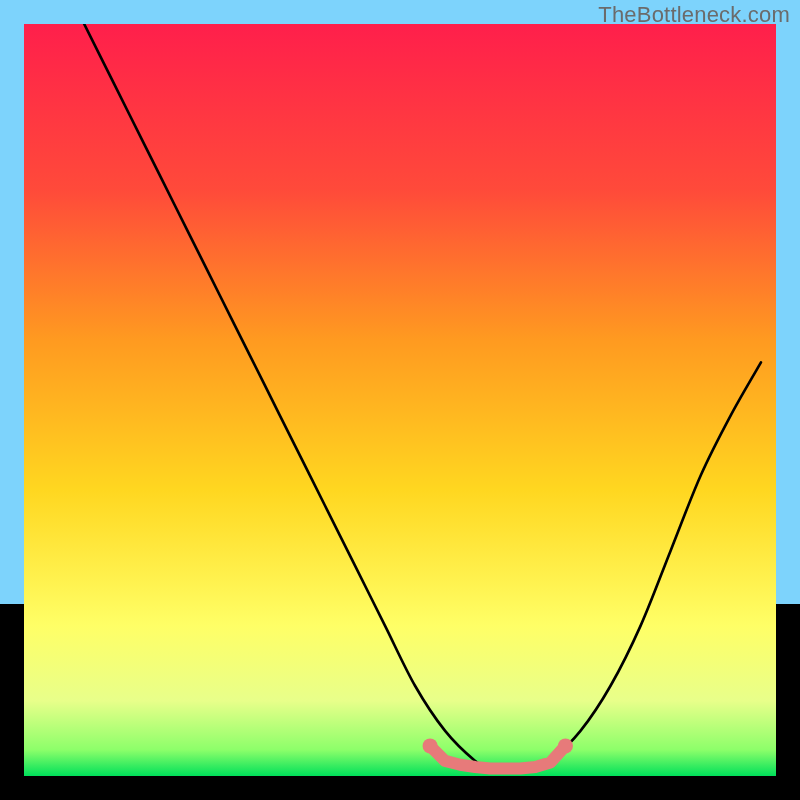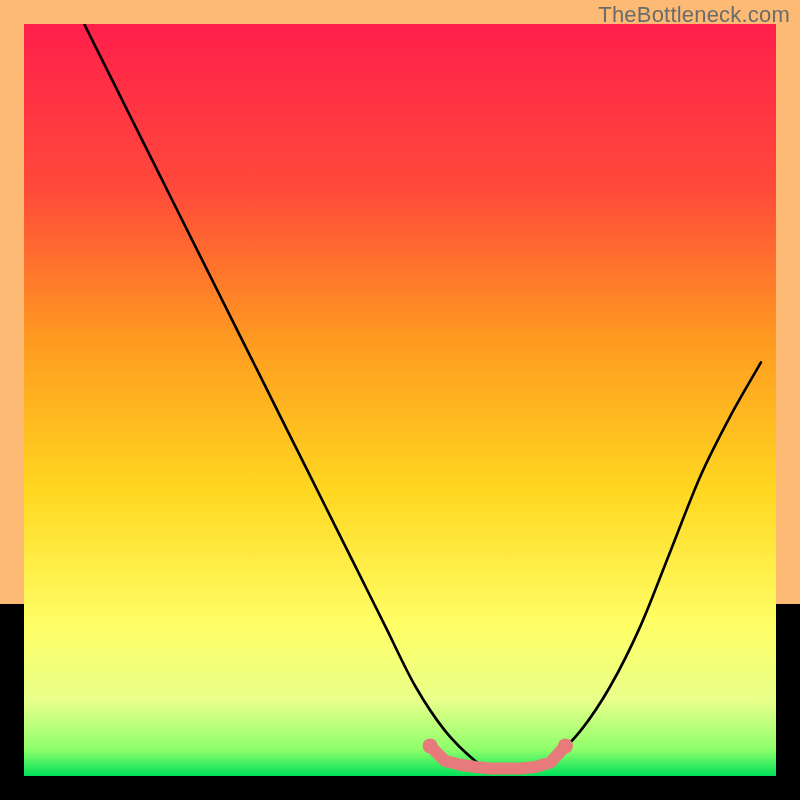--- a/index.html
+++ b/index.html
@@ -8,21 +8,21 @@
     width: 800px;
     height: 800px;
     background: #000;
     overflow: hidden;
     font-family: Arial, Helvetica, sans-serif;
   }
   .stage {
     position: relative;
     width: 800px;
     height: 604px;
-    background: #fdba74;
+    background: #7dd3fc;
   }
   .plot {
     position: absolute;
     left: 24px;
     top: 24px;
     width: 752px;
     height: 752px;
   }
   .gradient {
     position: absolute;

